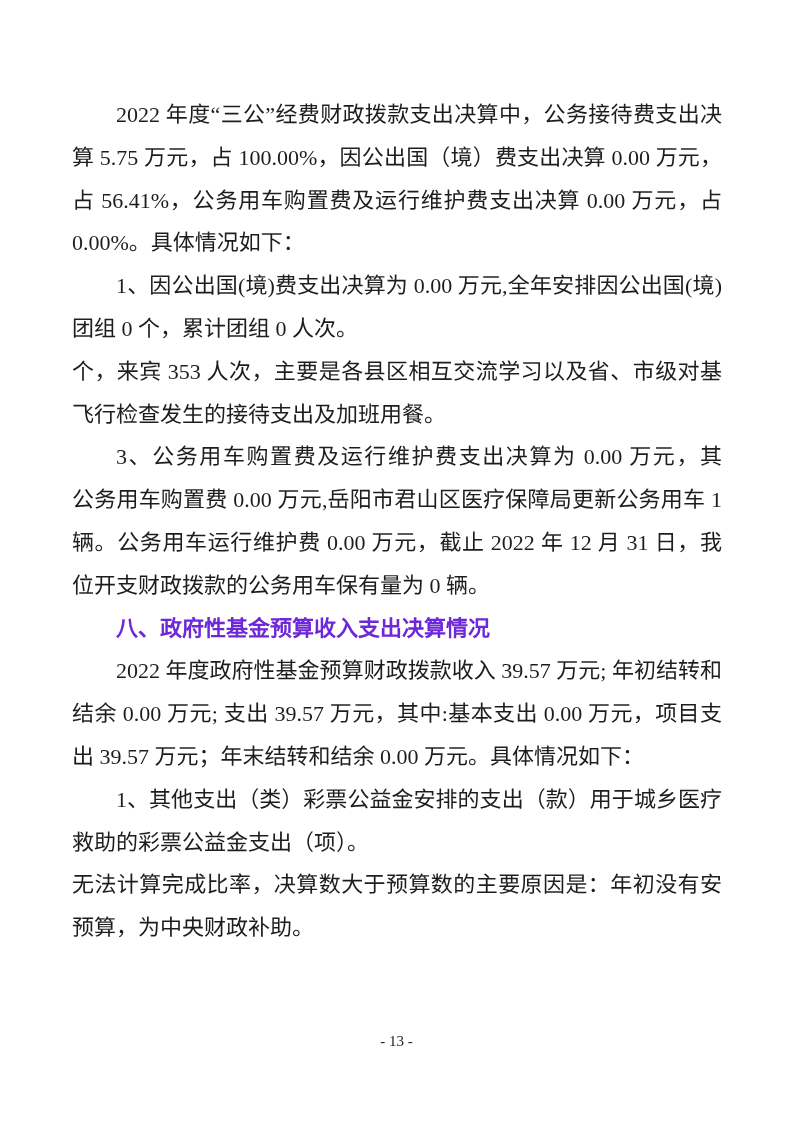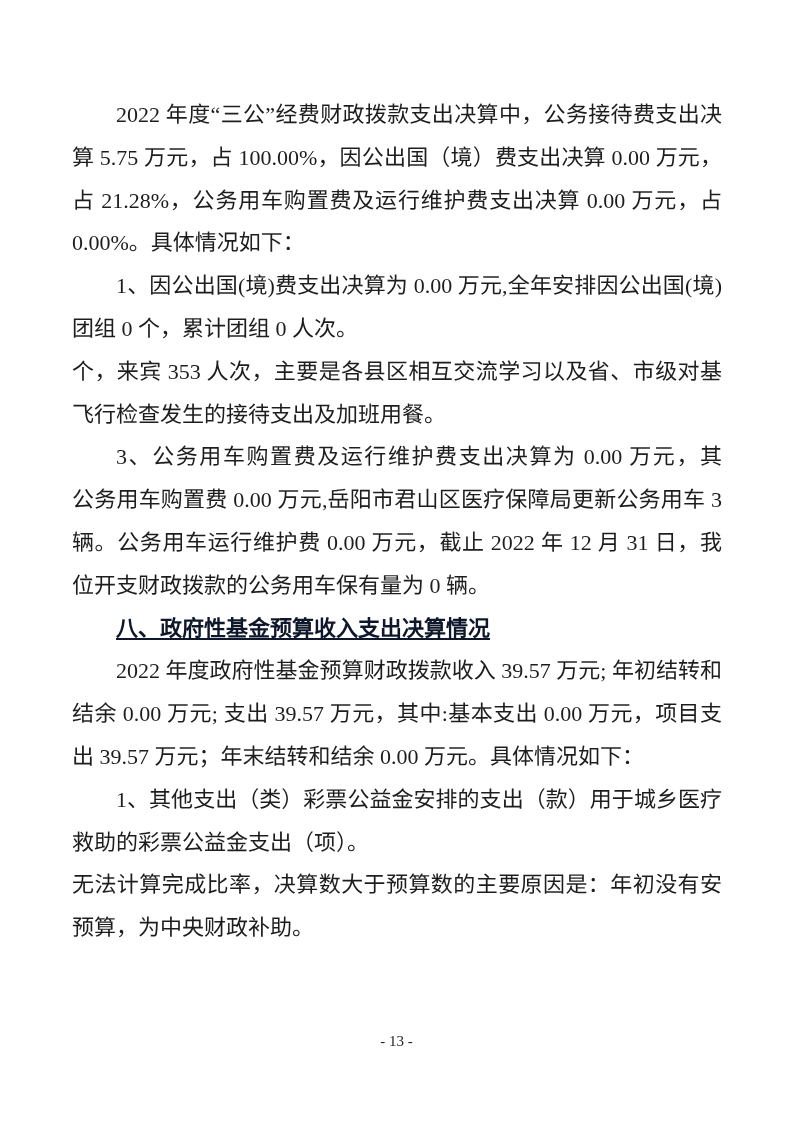--- a/index.html
+++ b/index.html
@@ -34,22 +34,21 @@
   }
   .line.full {
     text-align-last: justify;
   }
   .line.indent {
     text-indent: 2em;
   }
   .line.heading {
     font-family: "Liberation Sans", "DejaVu Sans", sans-serif;
     font-weight: 700;
-    color: #0f172a;
-    text-decoration: underline;
+    color: #6d28d9;
   }
   .footer {
     position: absolute;
     left: 0;
     top: 1031px;
     width: 100%;
     text-align: center;
     font-size: 15px;
     line-height: 20px;
     color: #222222;
@@ -58,37 +57,37 @@
 </style>
 </head>
 <body>
 
 <div class="page">
   <div class="content">
 
     <div>
       <div class="line indent full">2022 年度“三公”经费财政拨款支出决算中，公务接待费支出决</div>
       <div class="line full">算 5.75 万元，占 100.00%，因公出国（境）费支出决算 0.00 万元，</div>
-      <div class="line full">占 21.28%，公务用车购置费及运行维护费支出决算 0.00 万元，占</div>
+      <div class="line full">占 56.41%，公务用车购置费及运行维护费支出决算 0.00 万元，占</div>
       <div class="line">0.00%。具体情况如下：</div>
     </div>
 
     <div>
       <div class="line indent full">1、因公出国(境)费支出决算为 0.00 万元,全年安排因公出国(境)</div>
       <div class="line">团组 0 个，累计团组 0 人次。</div>
     </div>
 
     <div>
       <div class="line full">个，来宾 353 人次，主要是各县区相互交流学习以及省、市级对基金</div>
       <div class="line">飞行检查发生的接待支出及加班用餐。</div>
     </div>
 
     <div>
       <div class="line indent full">3、公务用车购置费及运行维护费支出决算为 0.00 万元，其中：</div>
-      <div class="line full">公务用车购置费 0.00 万元,岳阳市君山区医疗保障局更新公务用车 3</div>
+      <div class="line full">公务用车购置费 0.00 万元,岳阳市君山区医疗保障局更新公务用车 1</div>
       <div class="line full">辆。公务用车运行维护费 0.00 万元，截止 2022 年 12 月 31 日，我单</div>
       <div class="line">位开支财政拨款的公务用车保有量为 0 辆。</div>
     </div>
 
     <div>
       <div class="line indent heading">八、政府性基金预算收入支出决算情况</div>
     </div>
 
     <div>
       <div class="line indent full">2022 年度政府性基金预算财政拨款收入 39.57 万元; 年初结转和</div>

